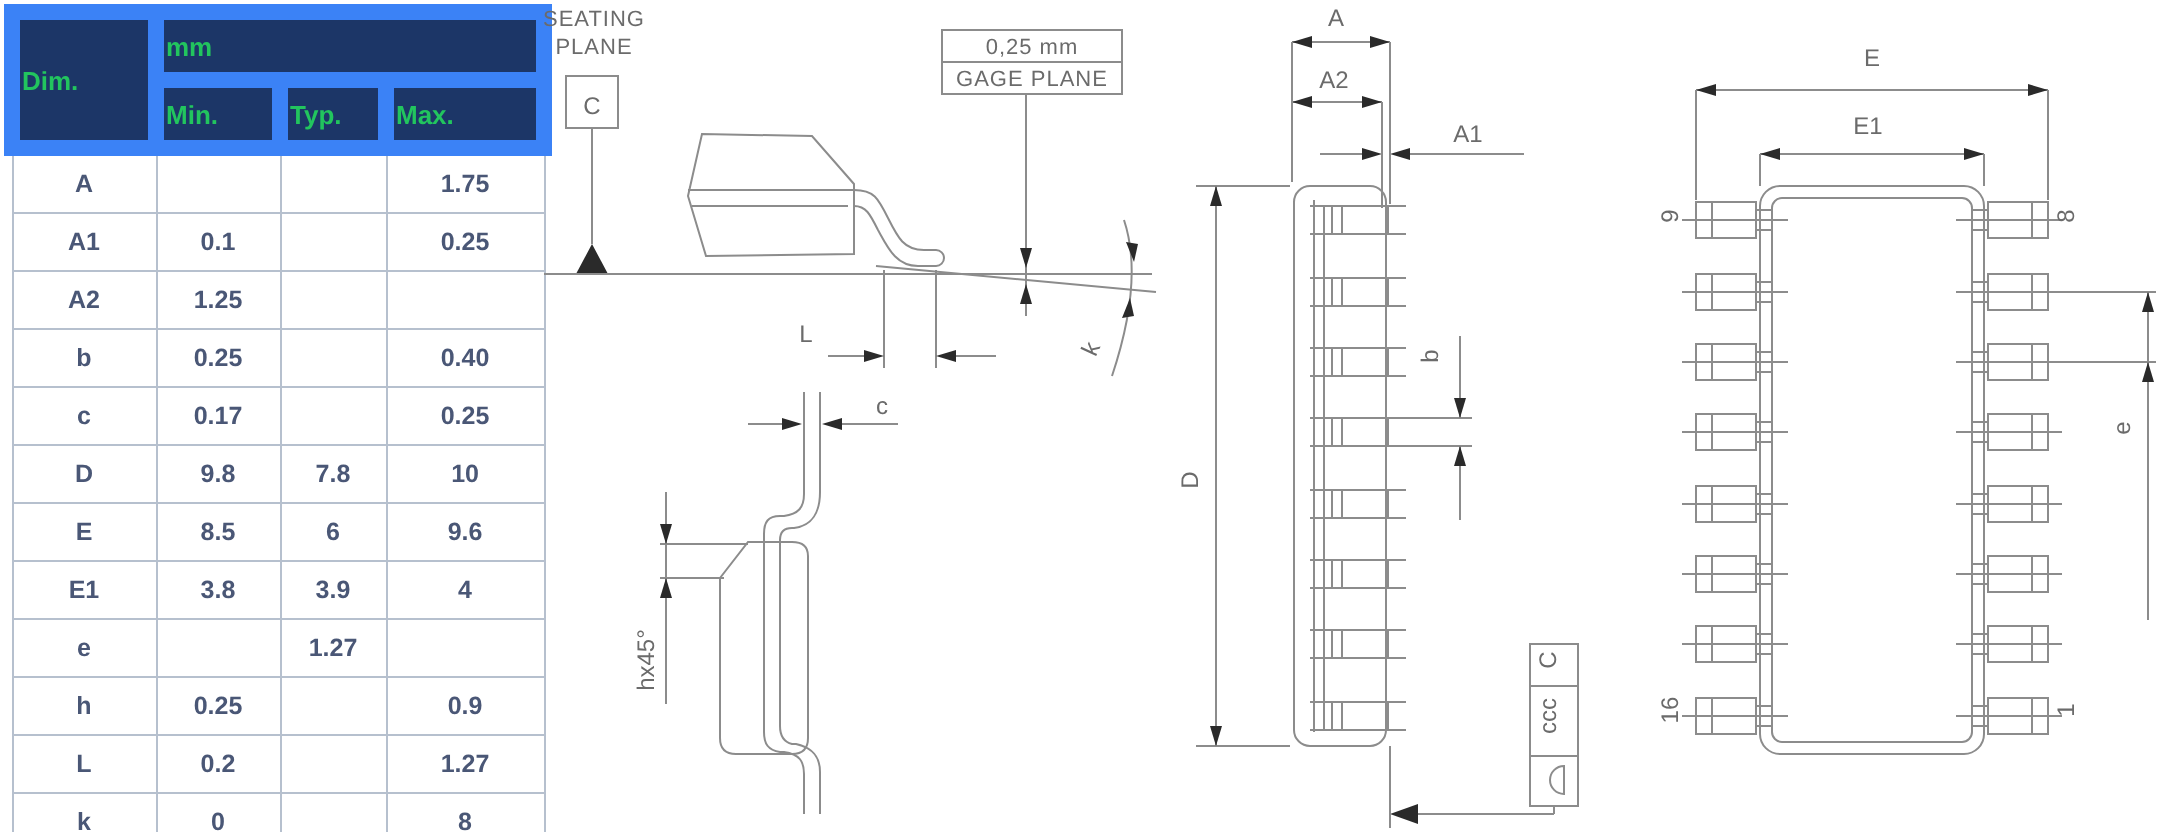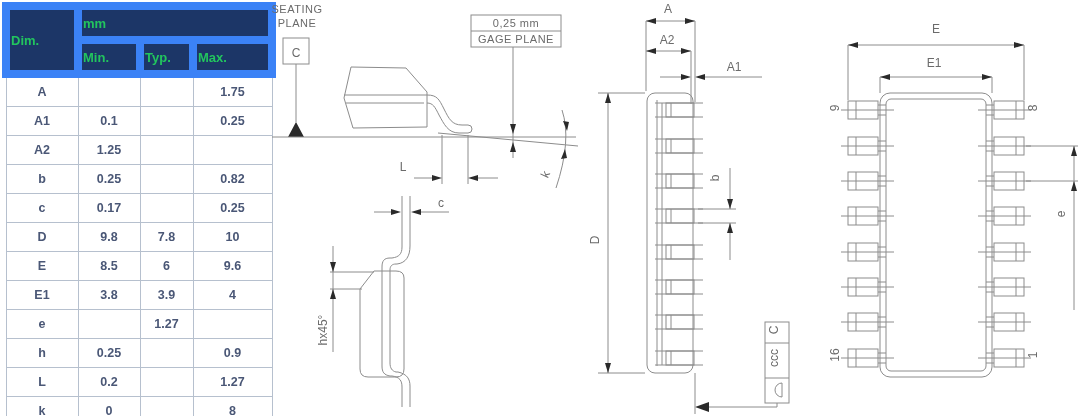--- a/index.html
+++ b/index.html
@@ -61,21 +61,21 @@
         <tr>
             <td>A2</td>
             <td>1.25</td>
             <td></td>
             <td></td>
           </tr>
         <tr>
             <td>b</td>
             <td>0.25</td>
             <td></td>
-            <td>0.82</td>
+            <td>0.40</td>
           </tr>
         <tr>
             <td>c</td>
             <td>0.17</td>
             <td></td>
             <td>0.25</td>
           </tr>
         <tr>
             <td>D</td>
             <td>9.8</td>

